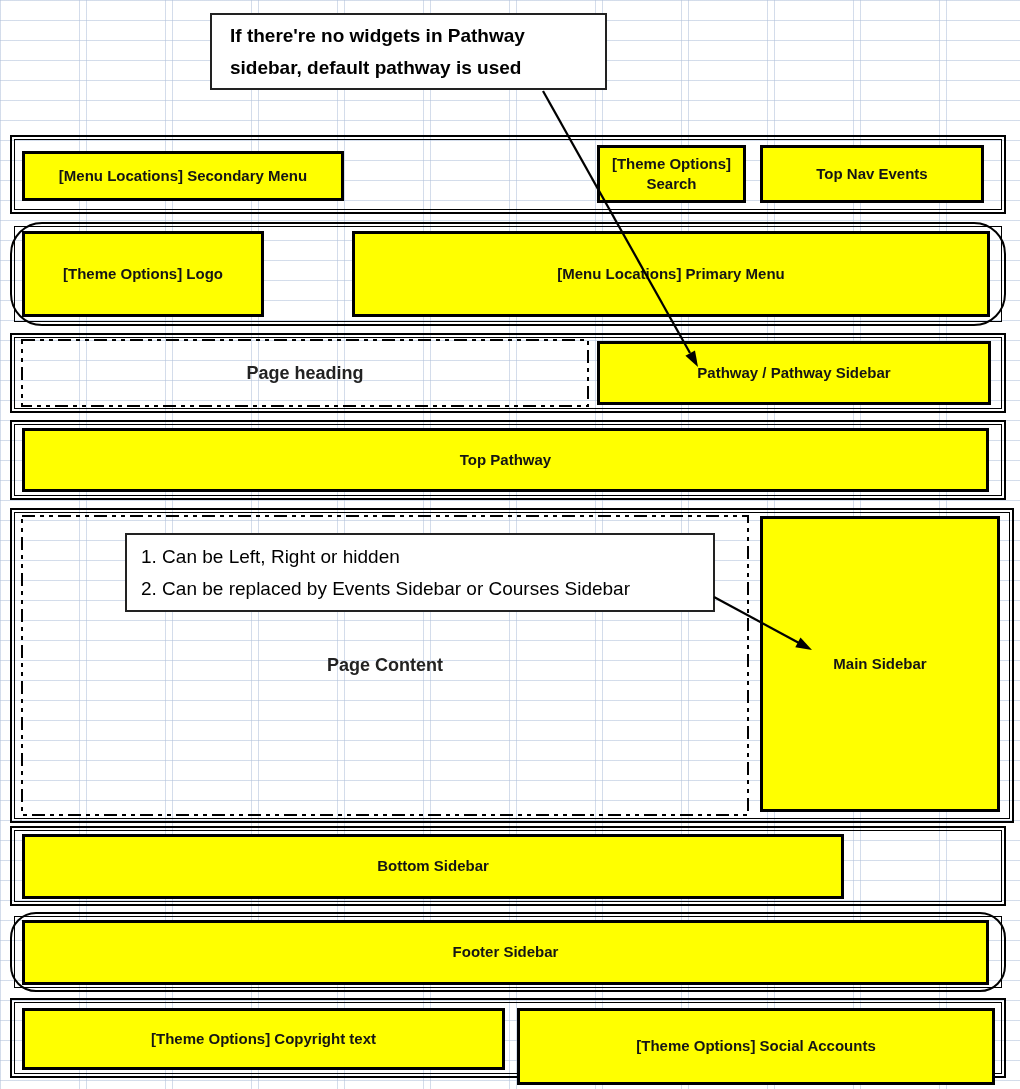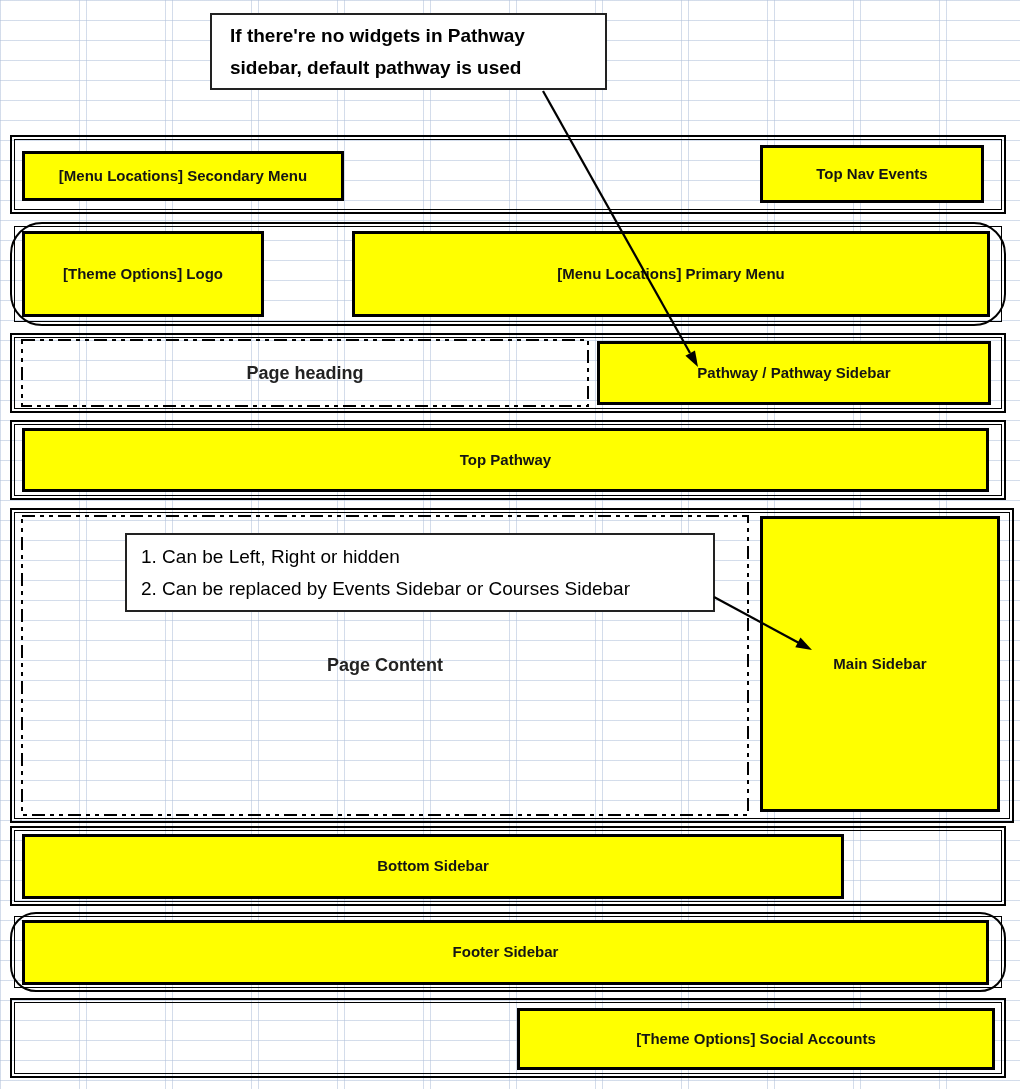--- a/index.html
+++ b/index.html
@@ -38,20 +38,23 @@
 
   <div class="callout" id="callout-pathway" style="left:210px;top:13px;width:397px;height:77px;font-weight:bold;">
     <div class="line">If there're no widgets in Pathway</div>
     <div class="line">sidebar, default pathway is used</div>
   </div>
 
   <div class="row" style="left:10px;top:135px;width:996px;height:79px;">
     <div class="row-inner">
       <div class="widget" style="left:7px;top:11px;width:322px;height:50px;">
         <span>[Menu Locations] Secondary Menu</span>
+      </div>
+      <div class="widget" style="left:582px;top:5px;width:149px;height:58px;">
+        <span>[Theme Options] Search</span>
       </div>
       <div class="widget" style="left:745px;top:5px;width:224px;height:58px;">
         <span>Top Nav Events</span>
       </div>
     </div>
   </div>
 
   <div class="row" style="left:10px;top:222px;width:996px;height:104px;border-radius:32px;">
     <div class="row-inner">
       <div class="widget" style="left:7px;top:4px;width:242px;height:86px;">
@@ -109,21 +112,24 @@
   <div class="row" style="left:10px;top:912px;width:996px;height:80px;border-radius:26px;">
     <div class="row-inner">
       <div class="widget" style="left:7px;top:3px;width:967px;height:65px;">
         <span>Footer Sidebar</span>
       </div>
     </div>
   </div>
 
   <div class="row" style="left:10px;top:998px;width:996px;height:80px;">
     <div class="row-inner">
-      <div class="widget" style="left:502px;top:5px;width:478px;height:62px;">
+      <div class="widget" style="left:7px;top:5px;width:483px;height:62px;">
+        <span>[Theme Options] Copyright text</span>
+      </div>
+      <div class="widget" style="left:502px;top:5px;width:478px;height:77px;">
         <span>[Theme Options] Social Accounts</span>
       </div>
     </div>
   </div>
 
   <svg class="overlay" width="1020" height="1089" viewBox="0 0 1020 1089">
     <rect x="22" y="340" width="566" height="66" fill="none" stroke="#000" stroke-width="2" stroke-dasharray="13 5 4 5 4 5"></rect>
     <rect x="22" y="516" width="726" height="299" fill="none" stroke="#000" stroke-width="2" stroke-dasharray="13 5 4 5 4 5"></rect>
     <g>
       <line x1="543" y1="91" x2="690" y2="353" stroke="#000" stroke-width="2.25"></line>

